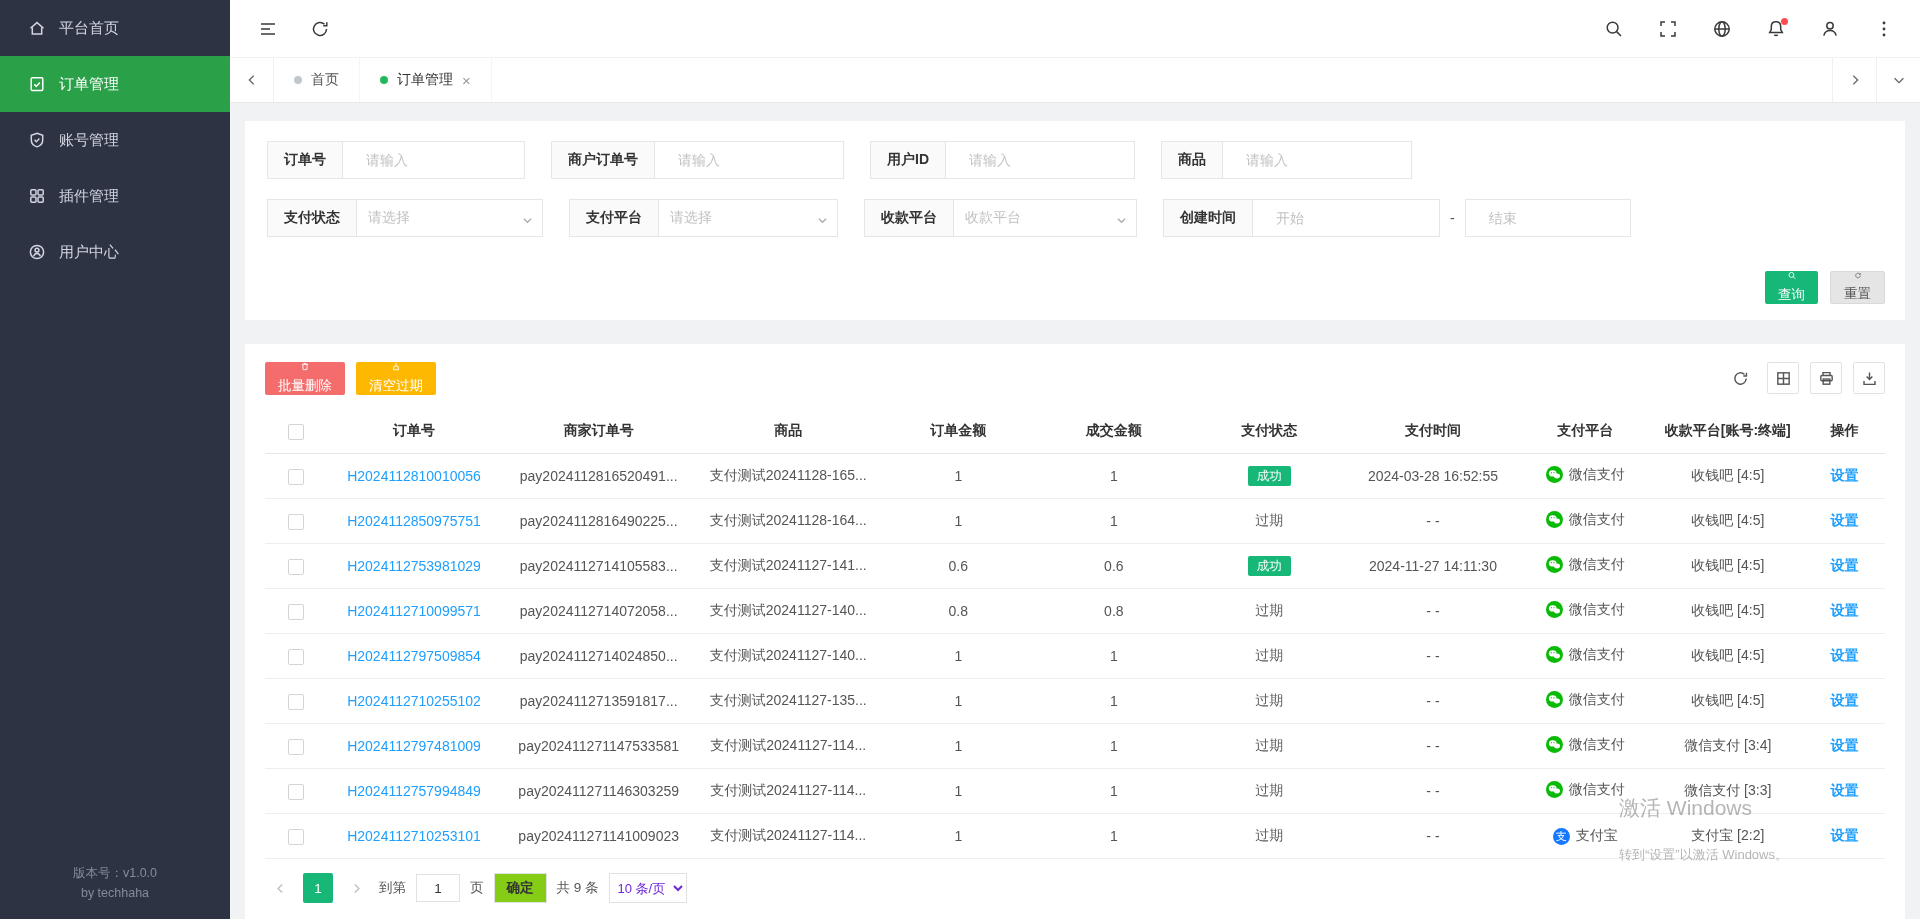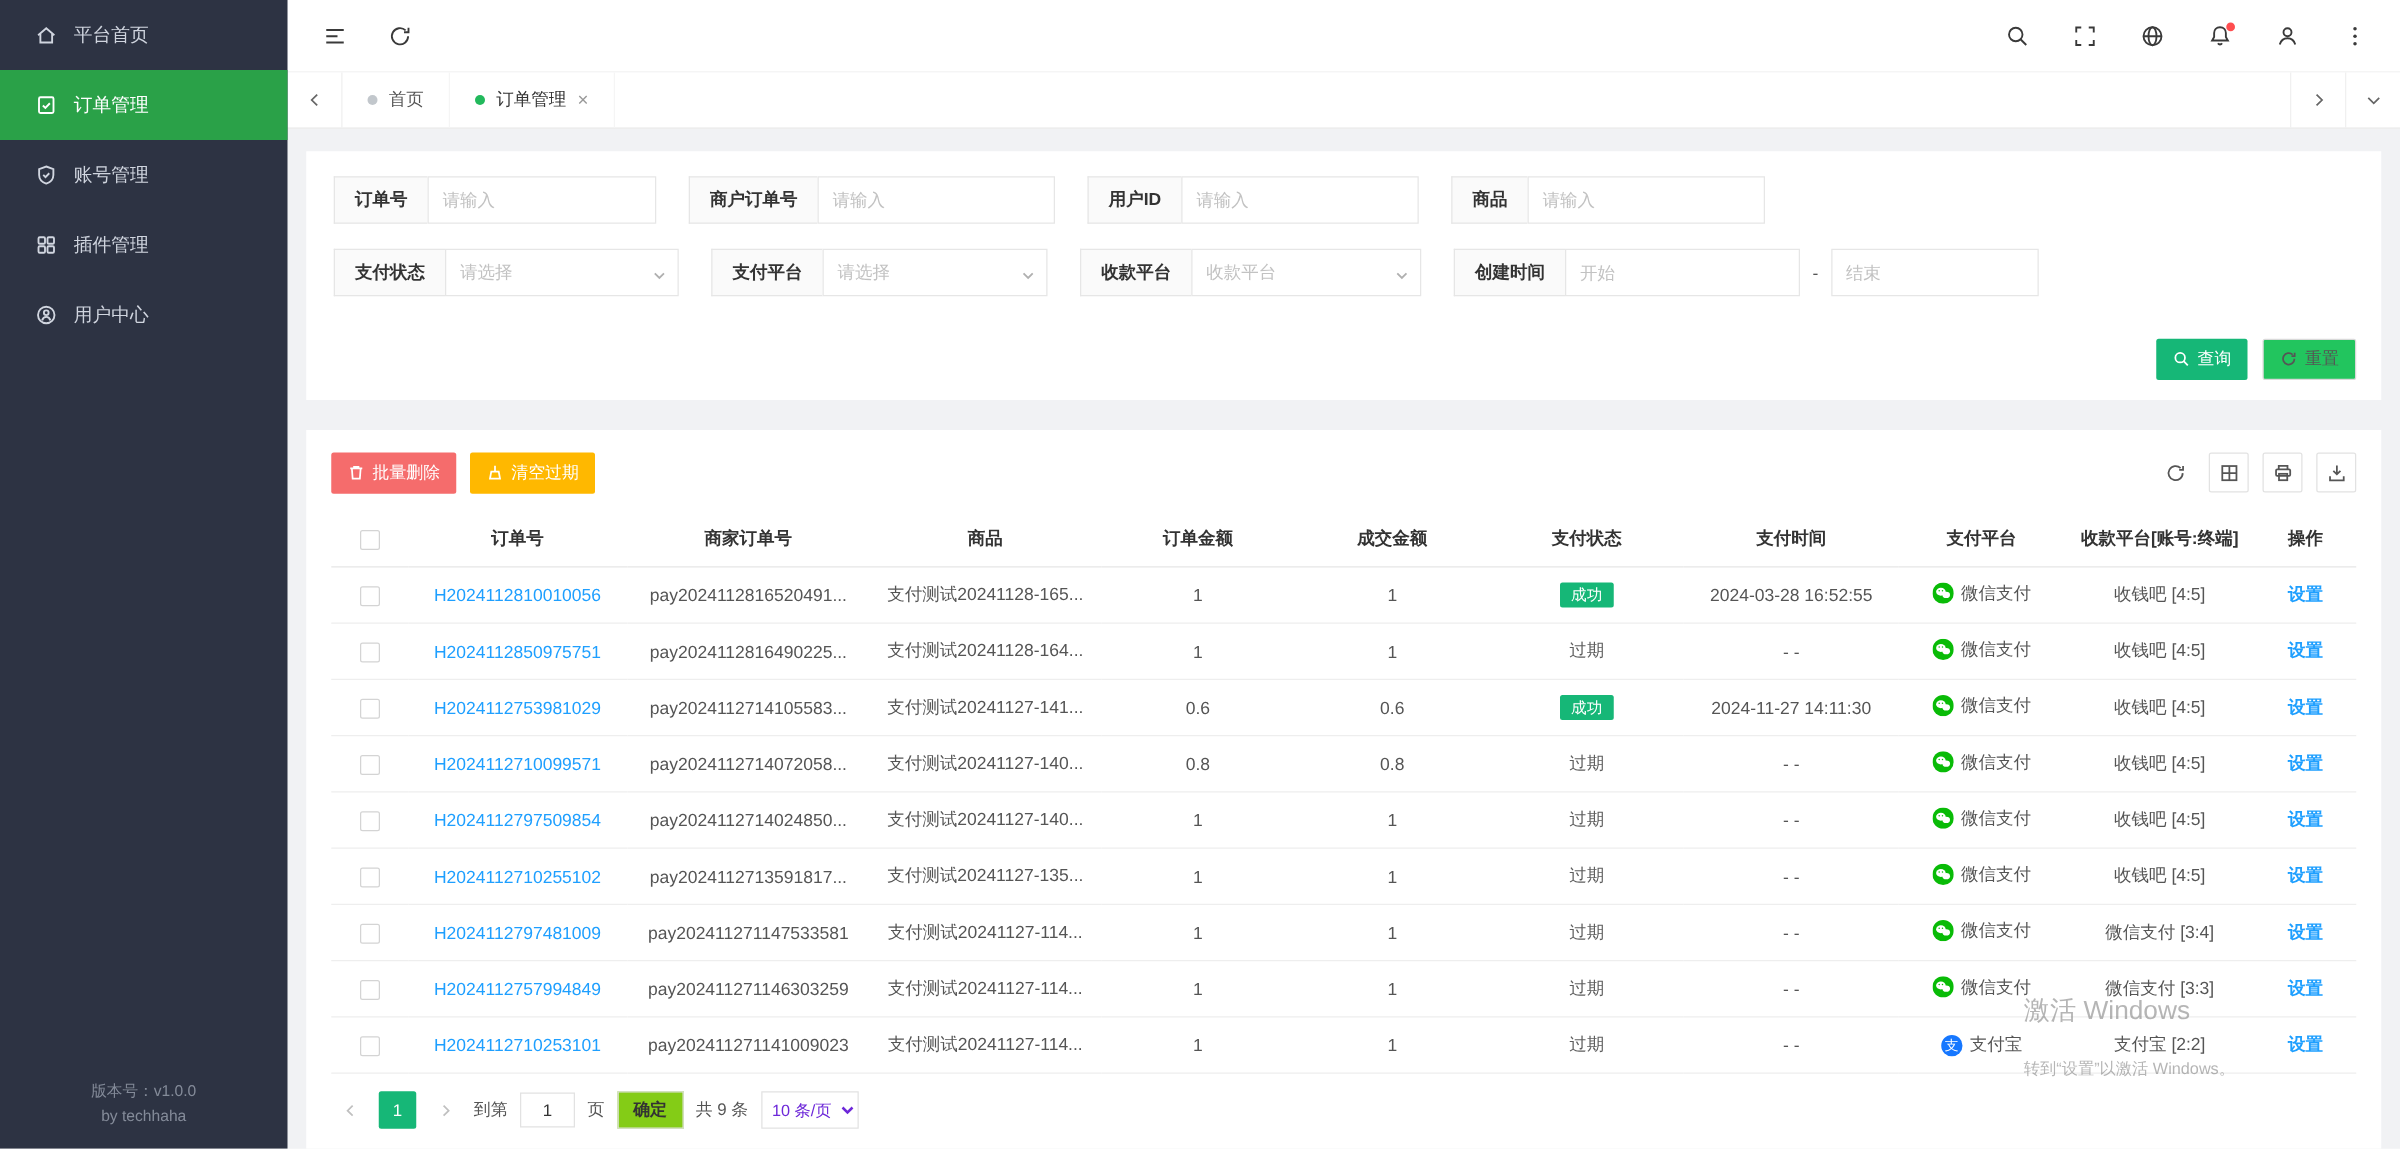--- a/index.html
+++ b/index.html
@@ -48,36 +48,36 @@
   .tab-spacer { flex:1; }
 
   
   .card { background:#fff; margin:0 15px; }
   .filter-card { margin-top:18px; height:202px; padding:20px 20px 0 22px; position:relative; }
   .filter-row { display:flex; gap:26px; margin-bottom:20px; }
   .fgroup { display:flex; align-items:stretch; }
   .flabel { height:38px; display:flex; align-items:center; padding:0 16px; background:#fafafa;
             border:1px solid #e6e6e6; border-right:none; font-weight:bold; font-size:14px;
             color:#333; white-space:nowrap; }
-  .finput { height:38px; border:1px solid #e6e6e6; background:#fff; padding:0 11px;
+  .finput { height:38px; border:1px solid #e6e6e6; background:#fff; padding:0 23px;
             font-size:14px; color:#000000; outline:none; font-family:inherit; }
   .finput::placeholder { color:#c2c2c2; }
   .fselect { position:relative; display:flex; align-items:center; height:38px;
              border:1px solid #e6e6e6; background:#fff; padding:0 30px 0 11px; cursor:pointer; }
   .fselect .ph { color:#c2c2c2; font-size:14px; white-space:nowrap; }
   .sel-arrow { position:absolute; right:9px; top:50%; margin-top:-5px; width:11px; height:11px; color:#b0b0b0; }
   .sel-arrow svg { width:11px; height:11px; stroke:currentColor; fill:none; stroke-width:1.6; }
   .range-sep { align-self:center; margin:0 10px; color:#555; }
   .filter-actions { position:absolute; right:20px; bottom:16px; display:flex; gap:12px; }
 
   .btn { height:33px; padding:0 13px; border:none; border-radius:2px; font-size:13.5px;
-         display:inline-flex; align-items:center; gap:6px; cursor:pointer; font-family:inherit; }
+         display:inline-flex; align-items:center; gap:6px; cursor:pointer; font-family:inherit;flex-direction:column; }
   .btn svg { width:14px; height:14px; stroke:currentColor; fill:none; stroke-width:1.6; }
   .btn-search { background:#16b777; color:#fff; }
-  .btn-reset  { background:#22c55e; color:#555; border:1px solid #d9d9d9; }
+  .btn-reset  { background:#e5e5e5; color:#555; border:1px solid #d9d9d9; }
   .btn-danger { background:#f56c6c; color:#fff; }
   .btn-warn   { background:#ffb800; color:#fff; }
 
   
   .table-card { margin-top:24px; flex:1; padding:18px 20px 0 20px; display:flex; flex-direction:column; }
   .tbar { display:flex; align-items:center; margin-bottom:15px; }
   .tbar-left { display:flex; gap:11px; }
   .tbar-right { margin-left:auto; display:flex; align-items:center; gap:11px; }
   .icon-btn { width:32px; height:32px; border:1px solid #e2e2e2; background:#fff; border-radius:2px;
               display:flex; align-items:center; justify-content:center; color:#555; cursor:pointer; }

